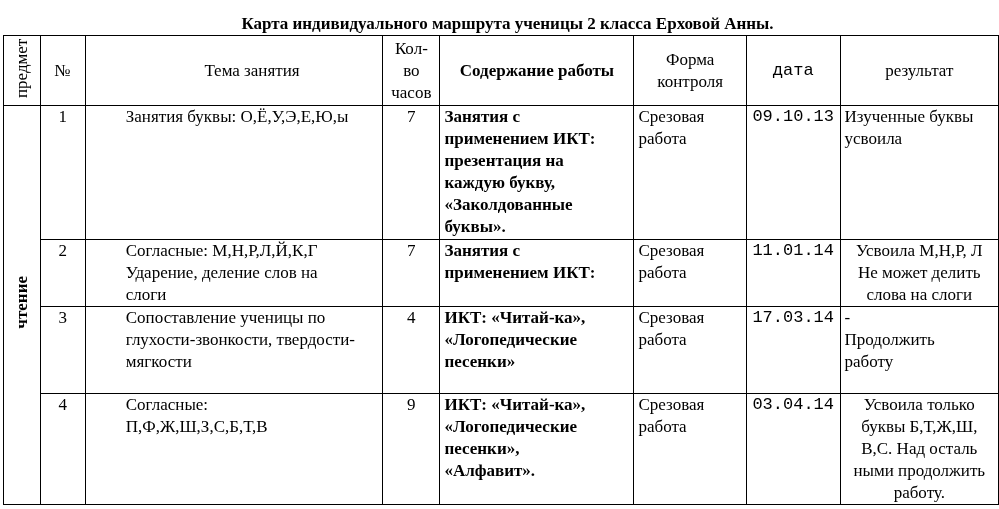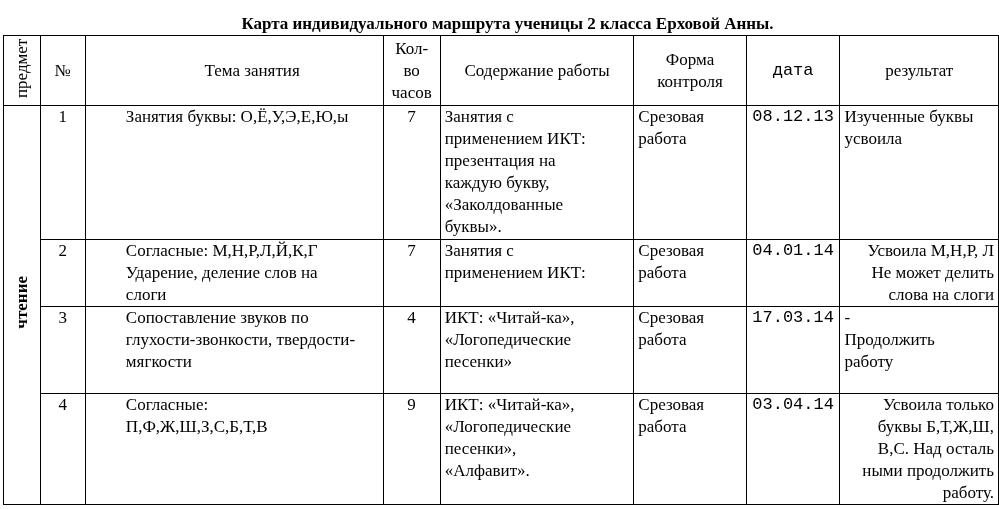--- a/index.html
+++ b/index.html
@@ -5,27 +5,27 @@
   html, body { margin: 0; padding: 0; background: #ffffff; }
   body { width: 999px; height: 509px; position: relative; font-family: "Liberation Serif", serif; color: #000; overflow: hidden; }
   .title { position: absolute; left: 0; top: 14px; width: 1015px; text-align: center; font-weight: bold; font-size: 17px; }
   table { position: absolute; left: 3px; top: 35px; border-collapse: collapse; table-layout: fixed; font-size: 17px; line-height: 22px; }
   td, th { border: 1.5px solid #000; vertical-align: top; padding: 0 4px; font-weight: normal; }
   th { vertical-align: middle; text-align: center; }
   .c-subj { width: 37px; padding: 0; }
   .c-num { width: 38px; text-align: center; }
   .c-topic { width: 263px; padding-left: 40px; }
   .c-hours { width: 49px; text-align: center; margin-left: 15px; }
-  .c-content { width: 190px; }
+  .c-content { width: 190px; font-weight: bold; }
   .c-form { width: 107px; }
   .c-date { width: 85px; text-align: center; font-family: Liberation Mono, monospace; }
   .c-result { width: 155px; }
   .vert { writing-mode: vertical-rl; transform: rotate(180deg); display: inline-block; }
   .subj-cell { vertical-align: middle; text-align: center; font-weight: bold; }
-  .left { text-align: right; }
+  .left { text-align: center; }
   .pre { white-space: pre-line; }
 </style>
 </head>
 <body>
 
 <div class="title">Карта индивидуального маршрута ученицы 2 класса Ерховой Анны.</div>
 
 <table>
   <thead>
     <tr style="height:70px">
@@ -49,42 +49,42 @@
       <td class="c-topic pre">Занятия буквы: О,Ё,У,Э,Е,Ю,ы</td>
       <td class="c-hours">7</td>
       <td class="c-content pre">Занятия с
 применением ИКТ:
 презентация на
 каждую букву,
 «Заколдованные
 буквы».</td>
       <td class="c-form pre">Срезовая
 работа</td>
-      <td class="c-date">08.12.13</td>
+      <td class="c-date">09.10.13</td>
       <td class="c-result pre">Изученные буквы
 усвоила</td>
     </tr>
     <tr style="height:66px">
       <td class="c-num">2</td>
       <td class="c-topic pre">Согласные: М,Н,Р,Л,Й,К,Г
 Ударение, деление слов на
 слоги</td>
       <td class="c-hours">7</td>
       <td class="c-content pre">Занятия с
 применением ИКТ:</td>
       <td class="c-form pre">Срезовая
 работа</td>
-      <td class="c-date">04.01.14</td>
+      <td class="c-date">11.01.14</td>
       <td class="c-result pre left">Усвоила М,Н,Р, Л
 Не может делить
 слова на слоги</td>
     </tr>
     <tr style="height:87px">
       <td class="c-num">3</td>
-      <td class="c-topic pre">Сопоставление звуков по
+      <td class="c-topic pre">Сопоставление ученицы по
 глухости-звонкости, твердости-
 мягкости</td>
       <td class="c-hours">4</td>
       <td class="c-content pre">ИКТ: «Читай-ка»,
 «Логопедические
 песенки»</td>
       <td class="c-form pre">Срезовая
 работа</td>
       <td class="c-date">17.03.14</td>
       <td class="c-result pre">-

